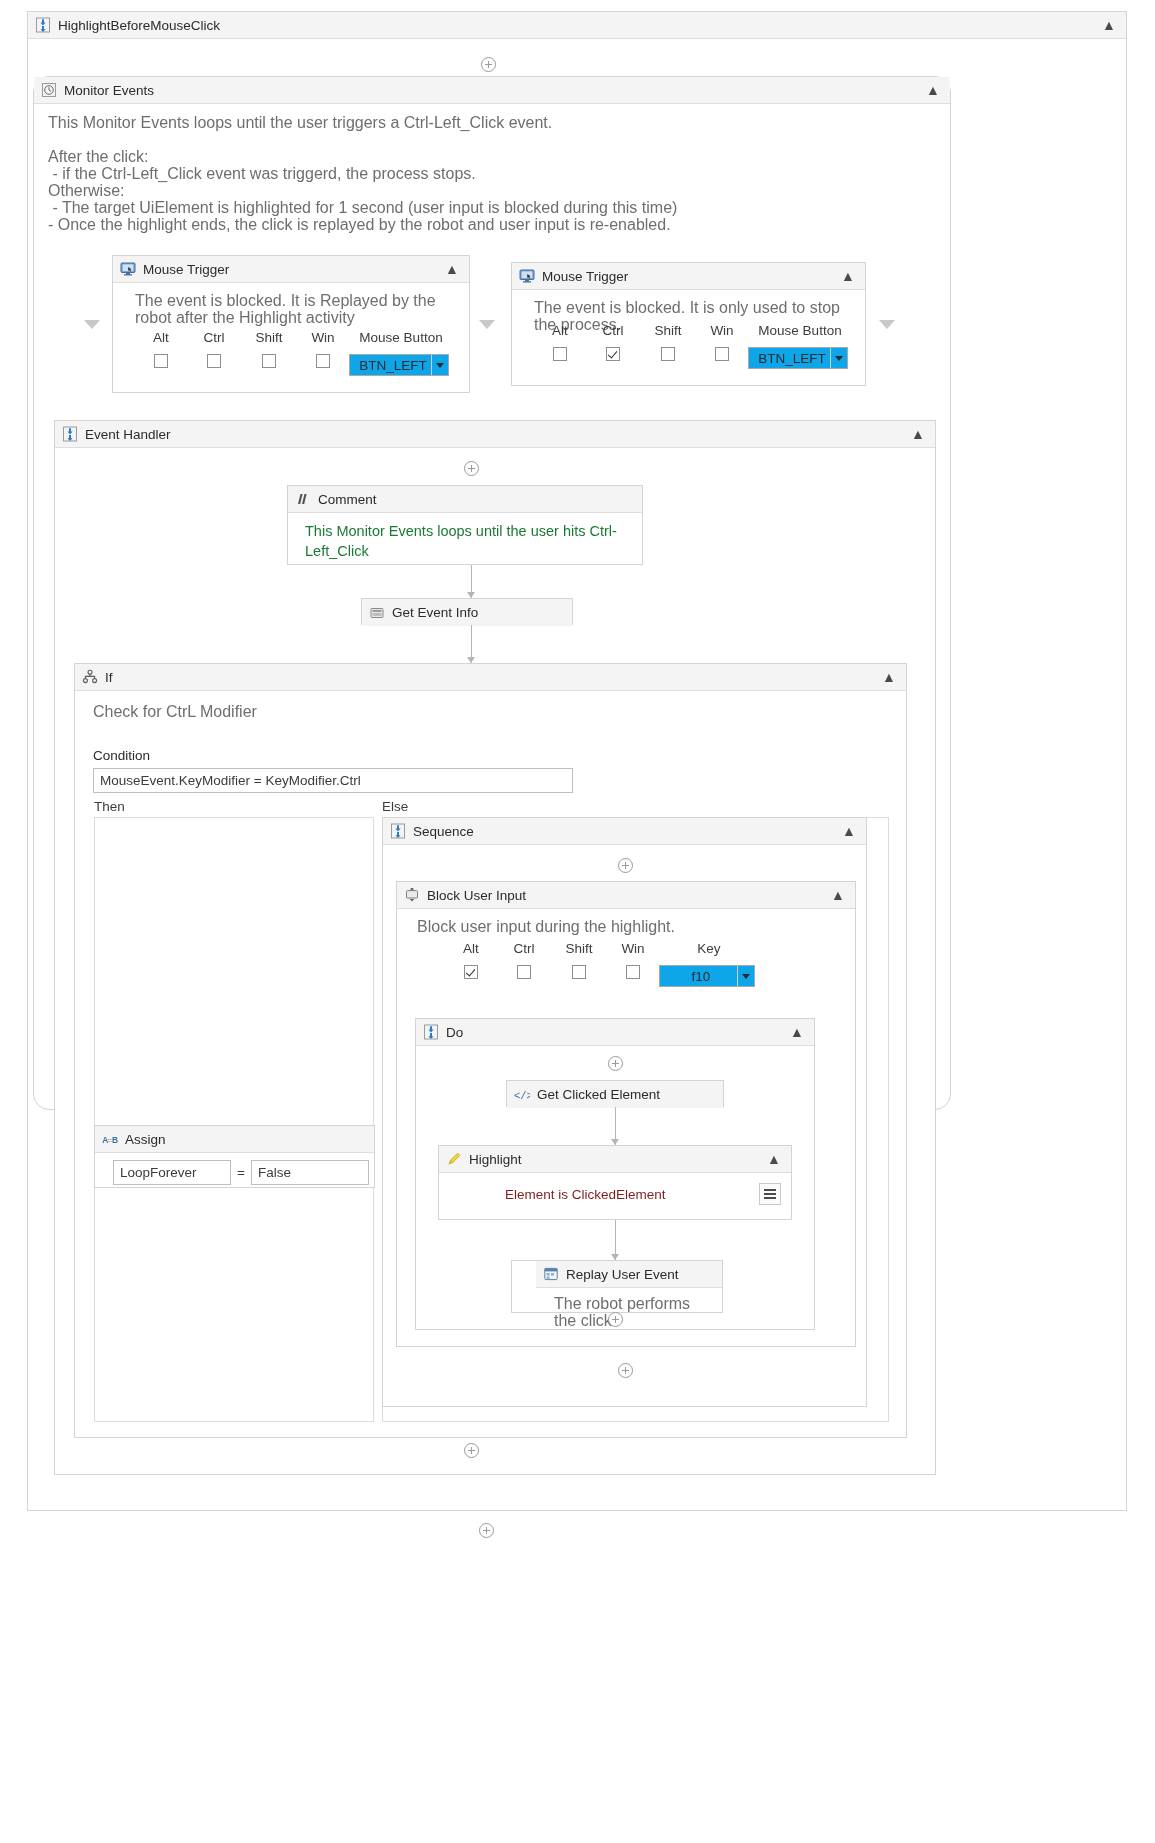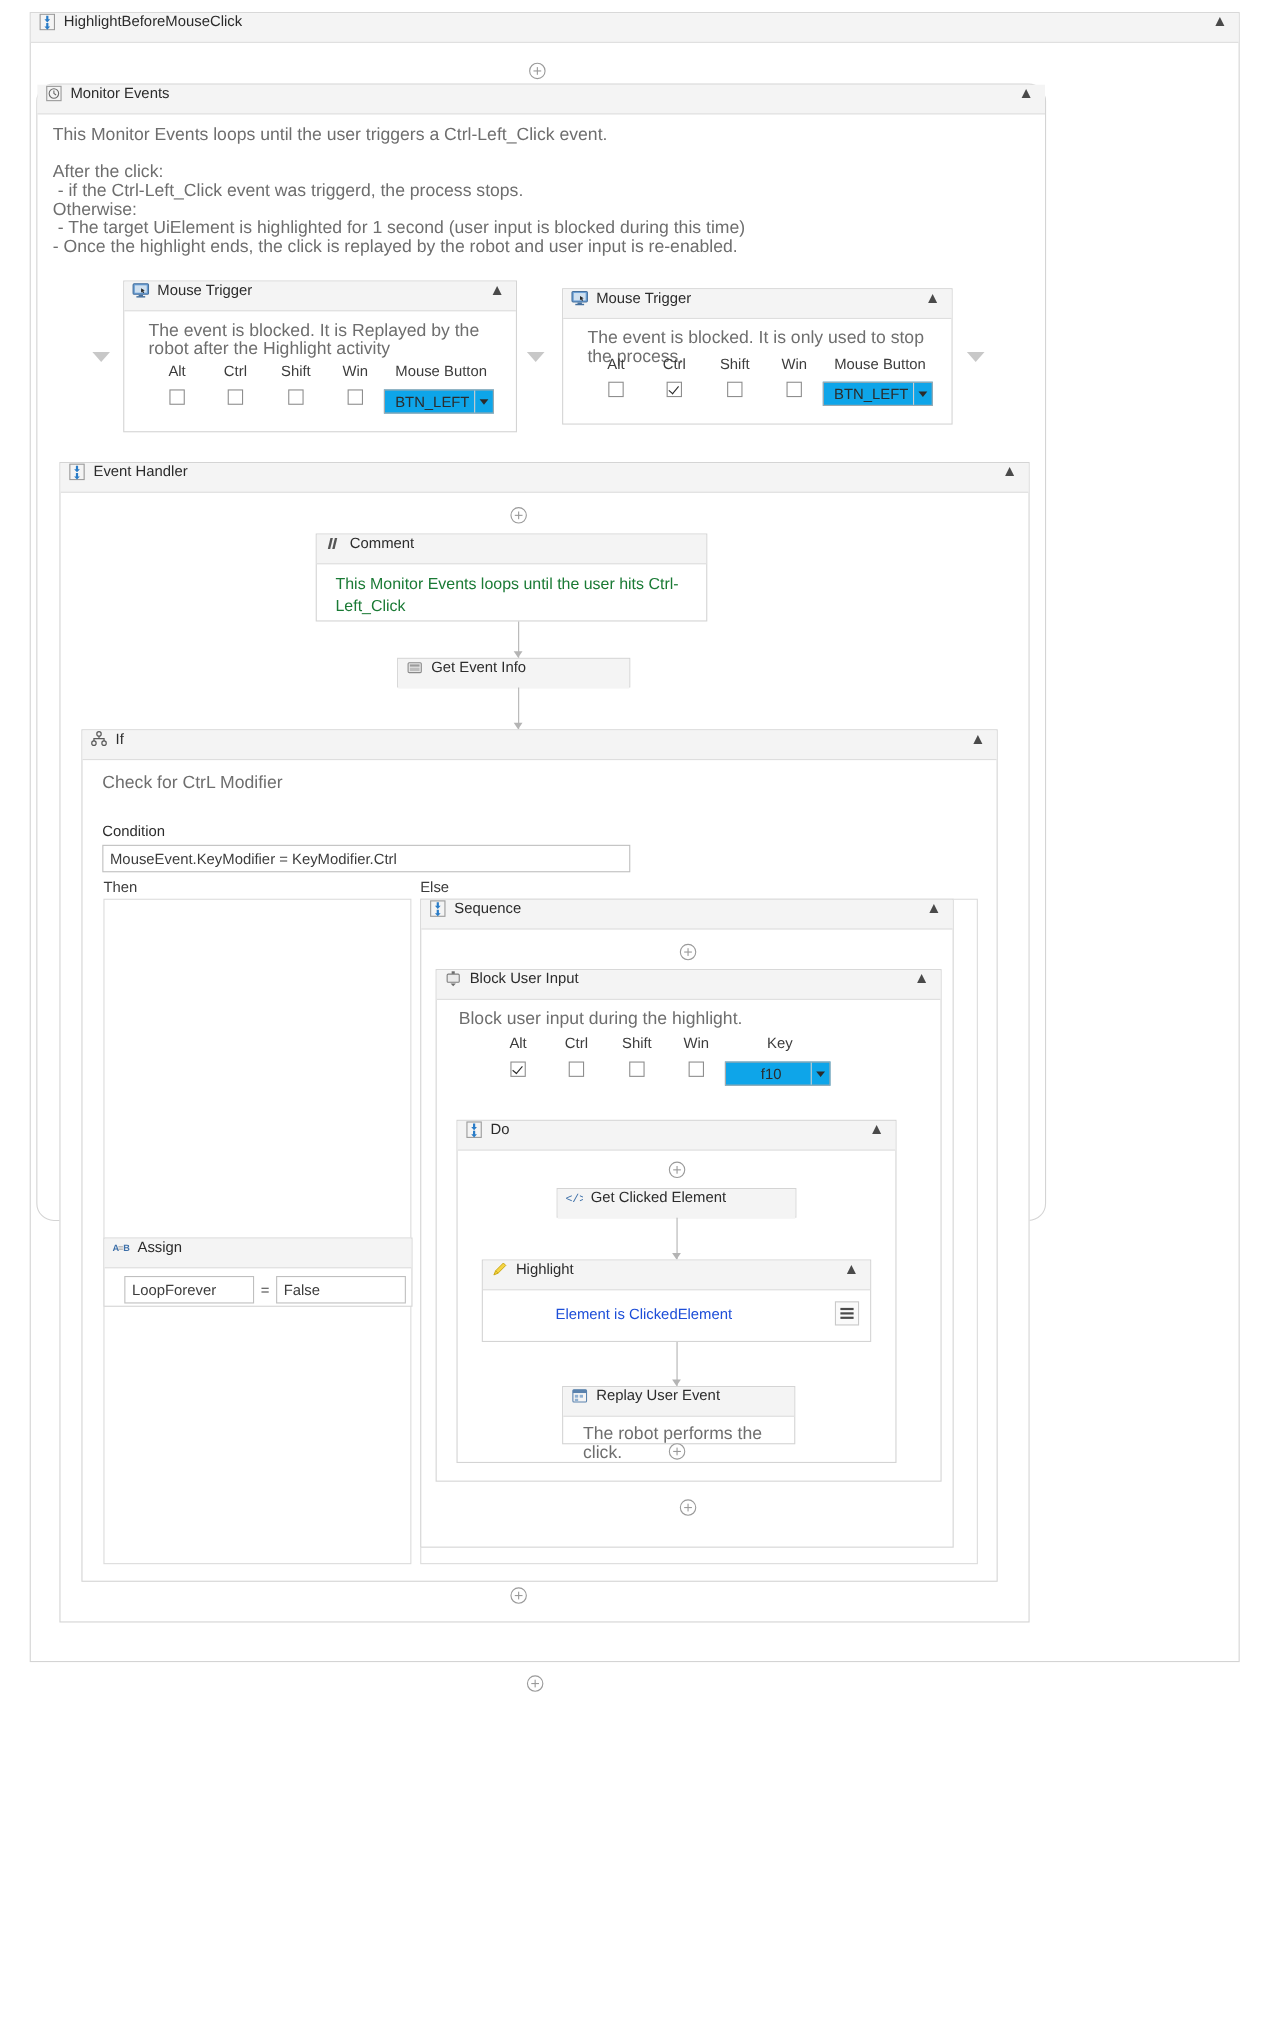--- a/index.html
+++ b/index.html
@@ -14,20 +14,21 @@
   }
 
   
   .act {
     background:#ffffff;
     border:1px solid #d4d4d4;
     position:relative;
   }
   .act-header {
     display:flex;
+    align-items:center;
     height:27px;
     background:#f4f4f4;
     border-bottom:1px solid #dedede;
     padding:0 6px 0 7px;
   }
   .act-title {
     font-size:13.5px;
     color:#2b2b2b;
     margin-left:7px;
     white-space:nowrap;
@@ -148,21 +149,21 @@
     cursor:pointer;
   }
 
   
   .branch-label { text-align:left; font-size:13.5px; color:#3c3c3c; }
   .branch-drop {
     border:1px solid #dcdcdc;
     background:#fff;
   }
 
-  .link { color:#1d4ed8; }
+  .link { color:#7f1d1d; }
   .green { color:#1a7a35; }
 </style>
 </head>
 <body>
 
 <div class="act" style="position:absolute; left:27px; top:11px; width:1100px; height:1500px;">
 
   <div class="act-header">
     <span class="ic">
       <svg viewBox="0 0 16 16" class="ic">
@@ -515,21 +516,21 @@
                     <span style="margin-left:auto; width:22px; height:22px; border:1px solid #c9c9c9; background:#fafafa; display:flex; flex-direction:column; justify-content:center; align-items:center; gap:2.5px; cursor:pointer;">
                       <i style="display:block;width:12px;height:1.4px;background:#4a4a4a;"></i>
                       <i style="display:block;width:12px;height:1.4px;background:#4a4a4a;"></i>
                       <i style="display:block;width:12px;height:1.4px;background:#4a4a4a;"></i>
                     </span>
                   </div>
                 </div>
 
                 <div class="conn" style="position:absolute; left:199px; top:201px; height:40px;"></div>
 
-                <div class="act" style="position:absolute; left:95px; top:241px; width:212px; height:53px;">
+                <div class="act" style="position:absolute; left:95px; top:241px; width:212px; height:53px;padding-left:24px;">
                   <div class="act-header">
                     <span class="ic">
                       <svg viewBox="0 0 16 16" class="ic">
                         <rect x="1.8" y="2.4" width="12.4" height="11.2" rx="1" fill="none" stroke="#5a82ad"></rect>
                         <rect x="1.8" y="2.4" width="12.4" height="3" fill="#5a82ad"></rect>
                         <rect x="3.6" y="7" width="3" height="2.6" fill="#8fb0d2"></rect>
                         <rect x="8" y="7" width="3" height="2.6" fill="#8fb0d2"></rect>
                         <rect x="3.6" y="10.6" width="3" height="2.2" fill="#8fb0d2"></rect>
                       </svg>
                     </span>

